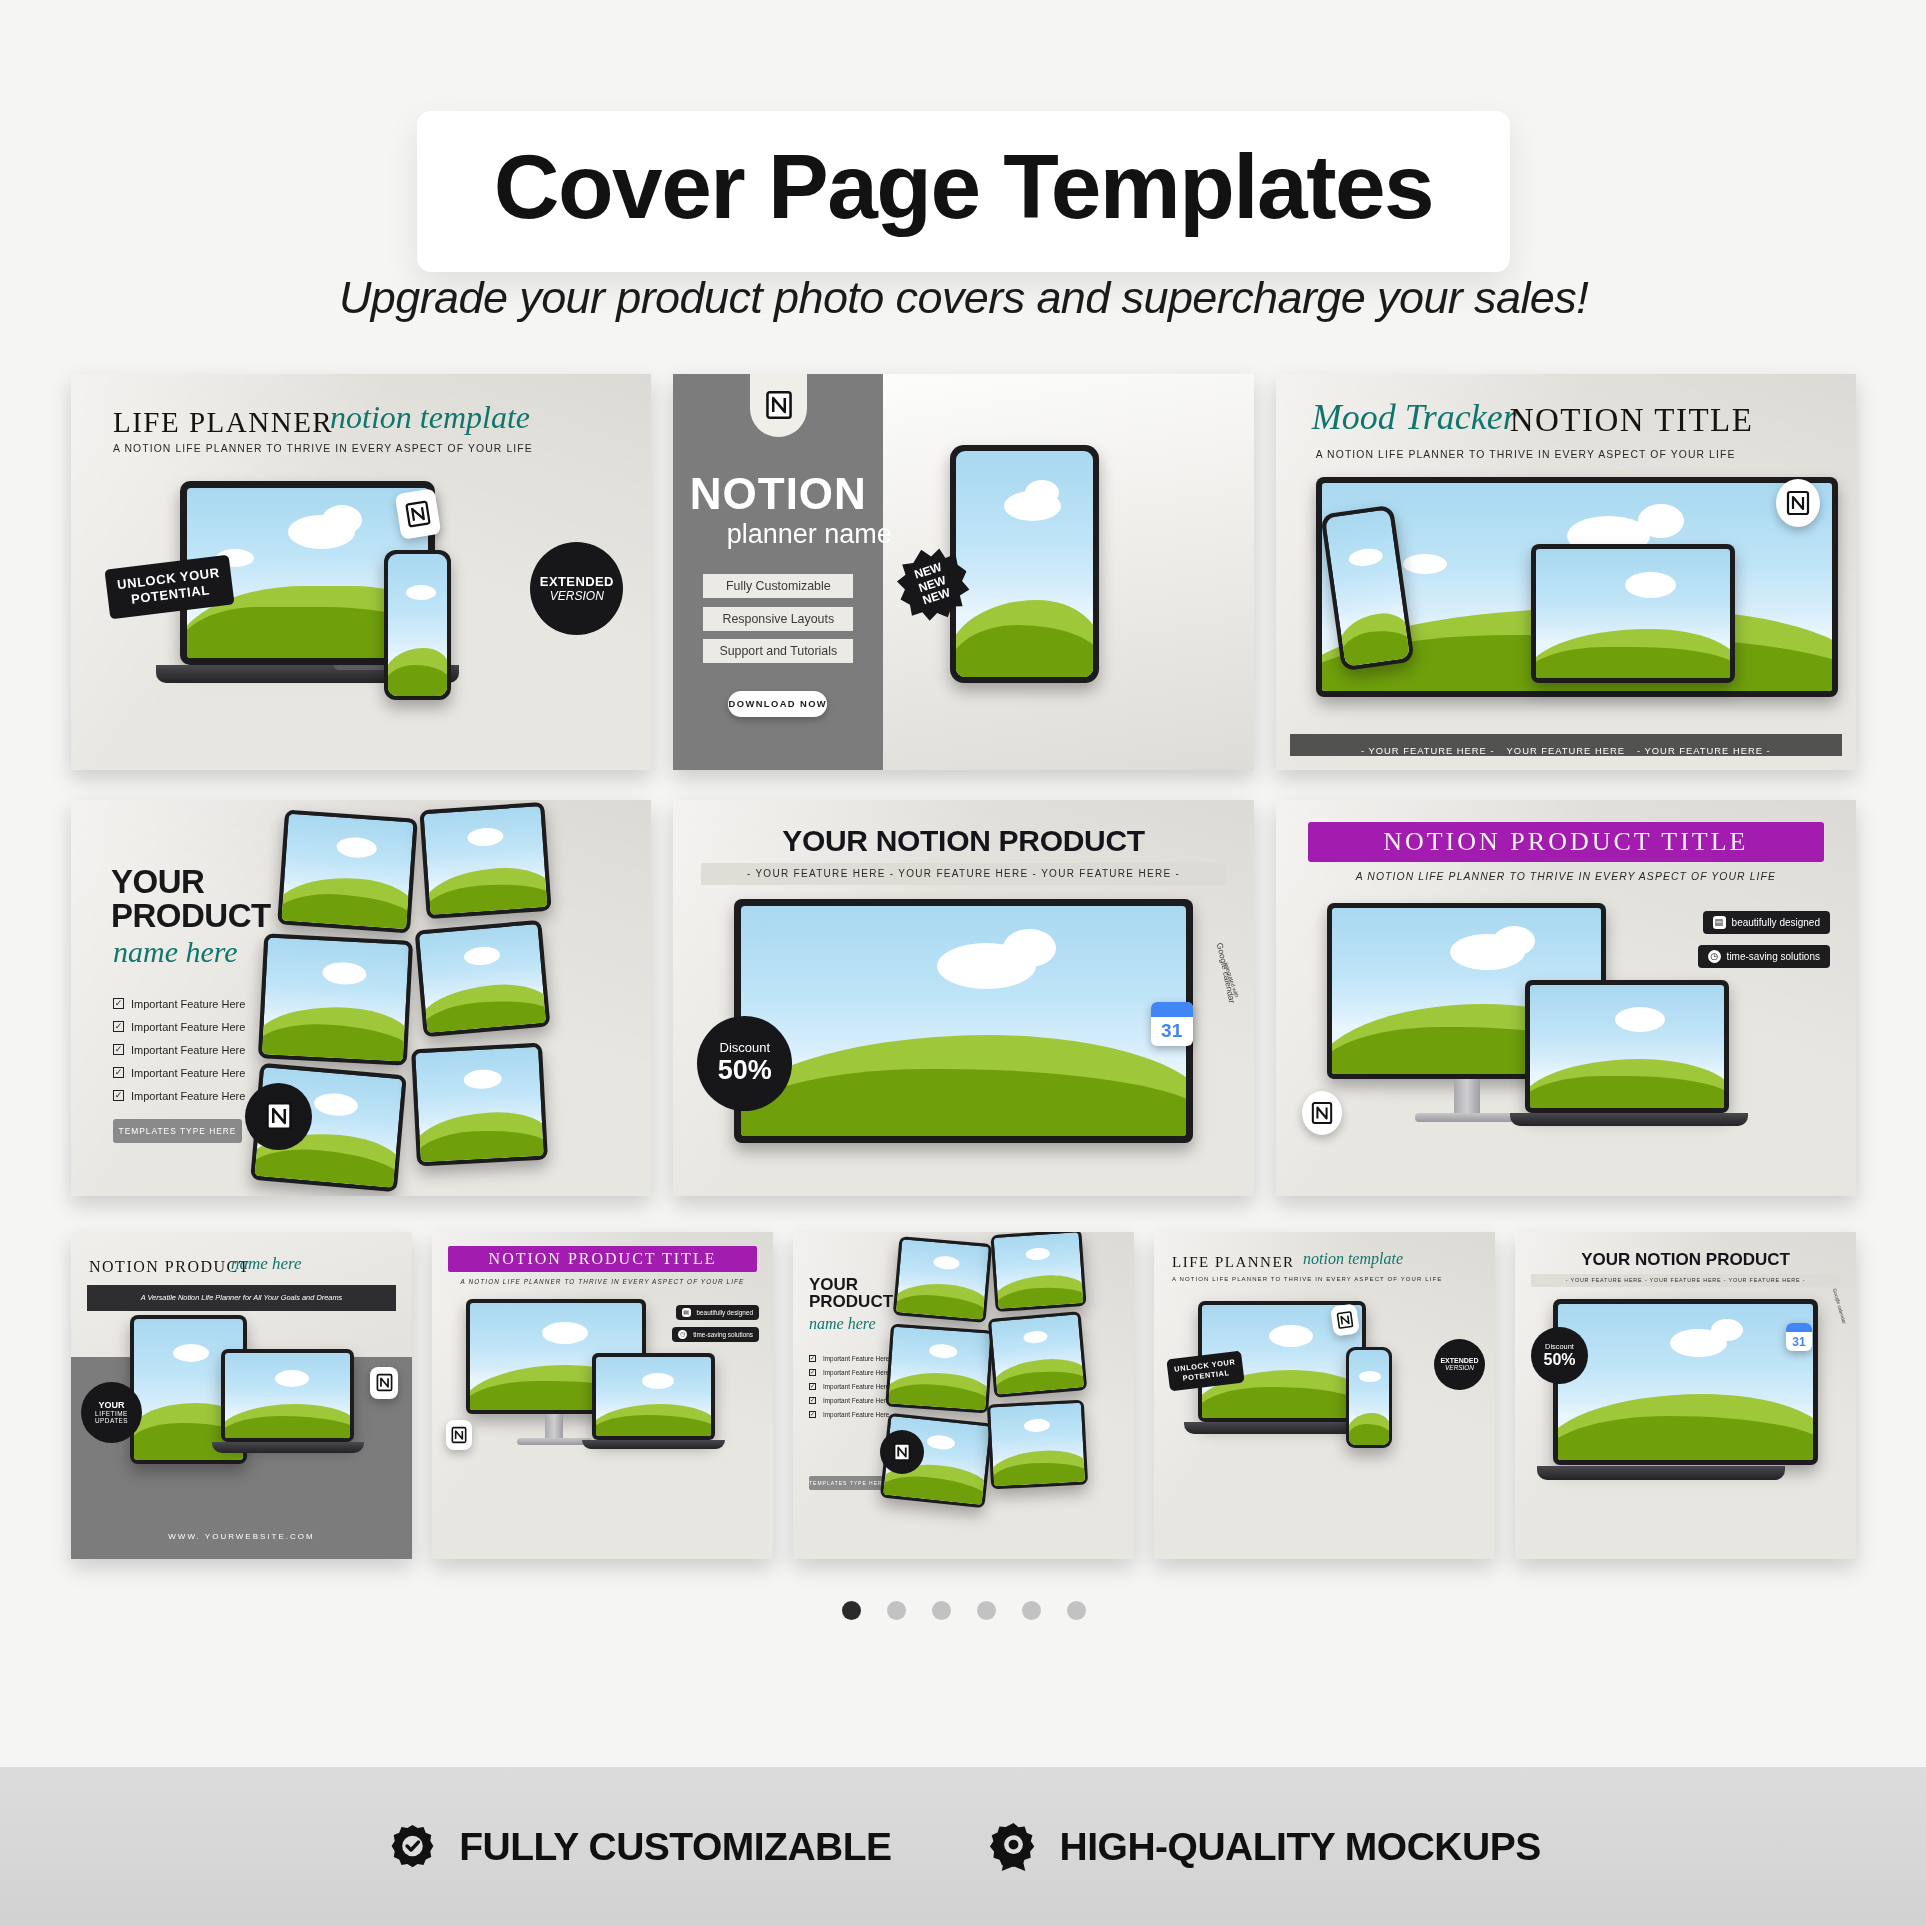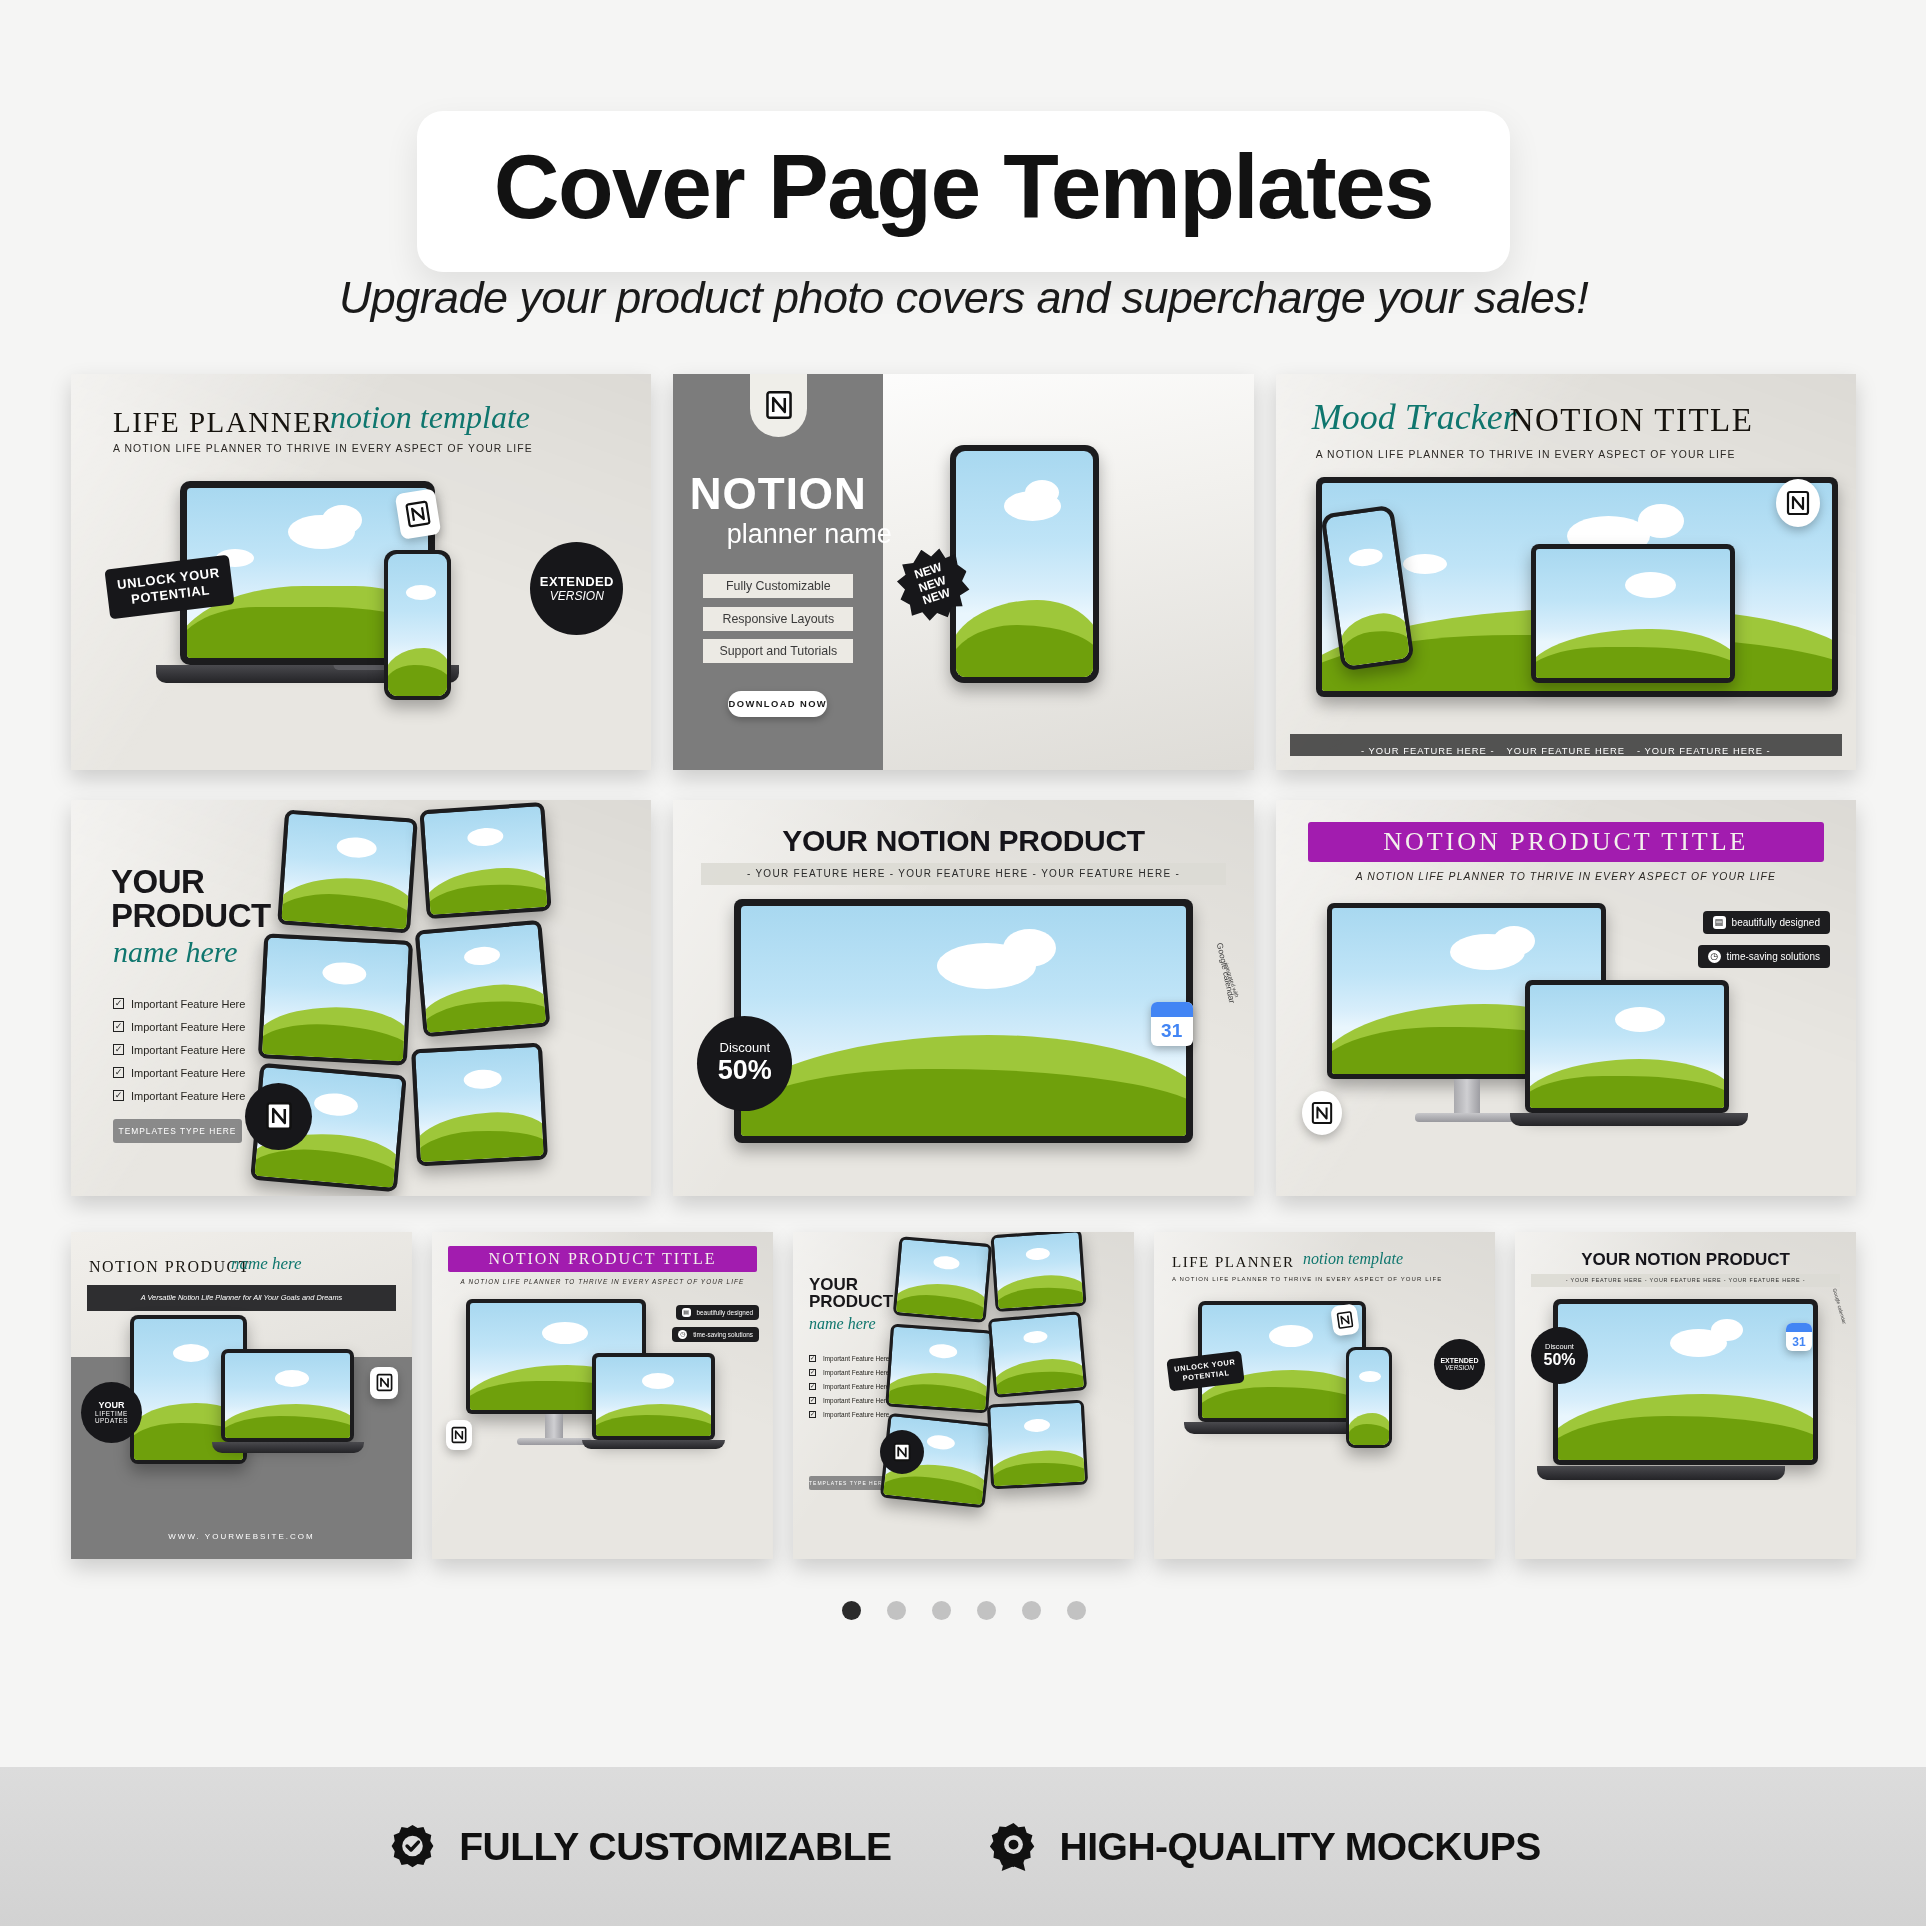--- a/index.html
+++ b/index.html
@@ -9,21 +9,21 @@
     background: #f5f5f4;
     overflow: hidden;
     position: relative;
   }
 
   
   .header-wrap { padding-top: 111px; text-align: center; }
   .title-plate {
     display: inline-block;
     background: #ffffff;
-    border-radius: 26px;
+    border-radius: 14px;
     padding: 30px 77px 38px;
     box-shadow: 0 14px 34px rgba(0,0,0,0.09);
   }
   .title-plate h1 {
     font-size: 91px;
     font-weight: 700;
     letter-spacing: -1.5px;
     color: #121212;
     line-height: 1.02;
     white-space: nowrap;

